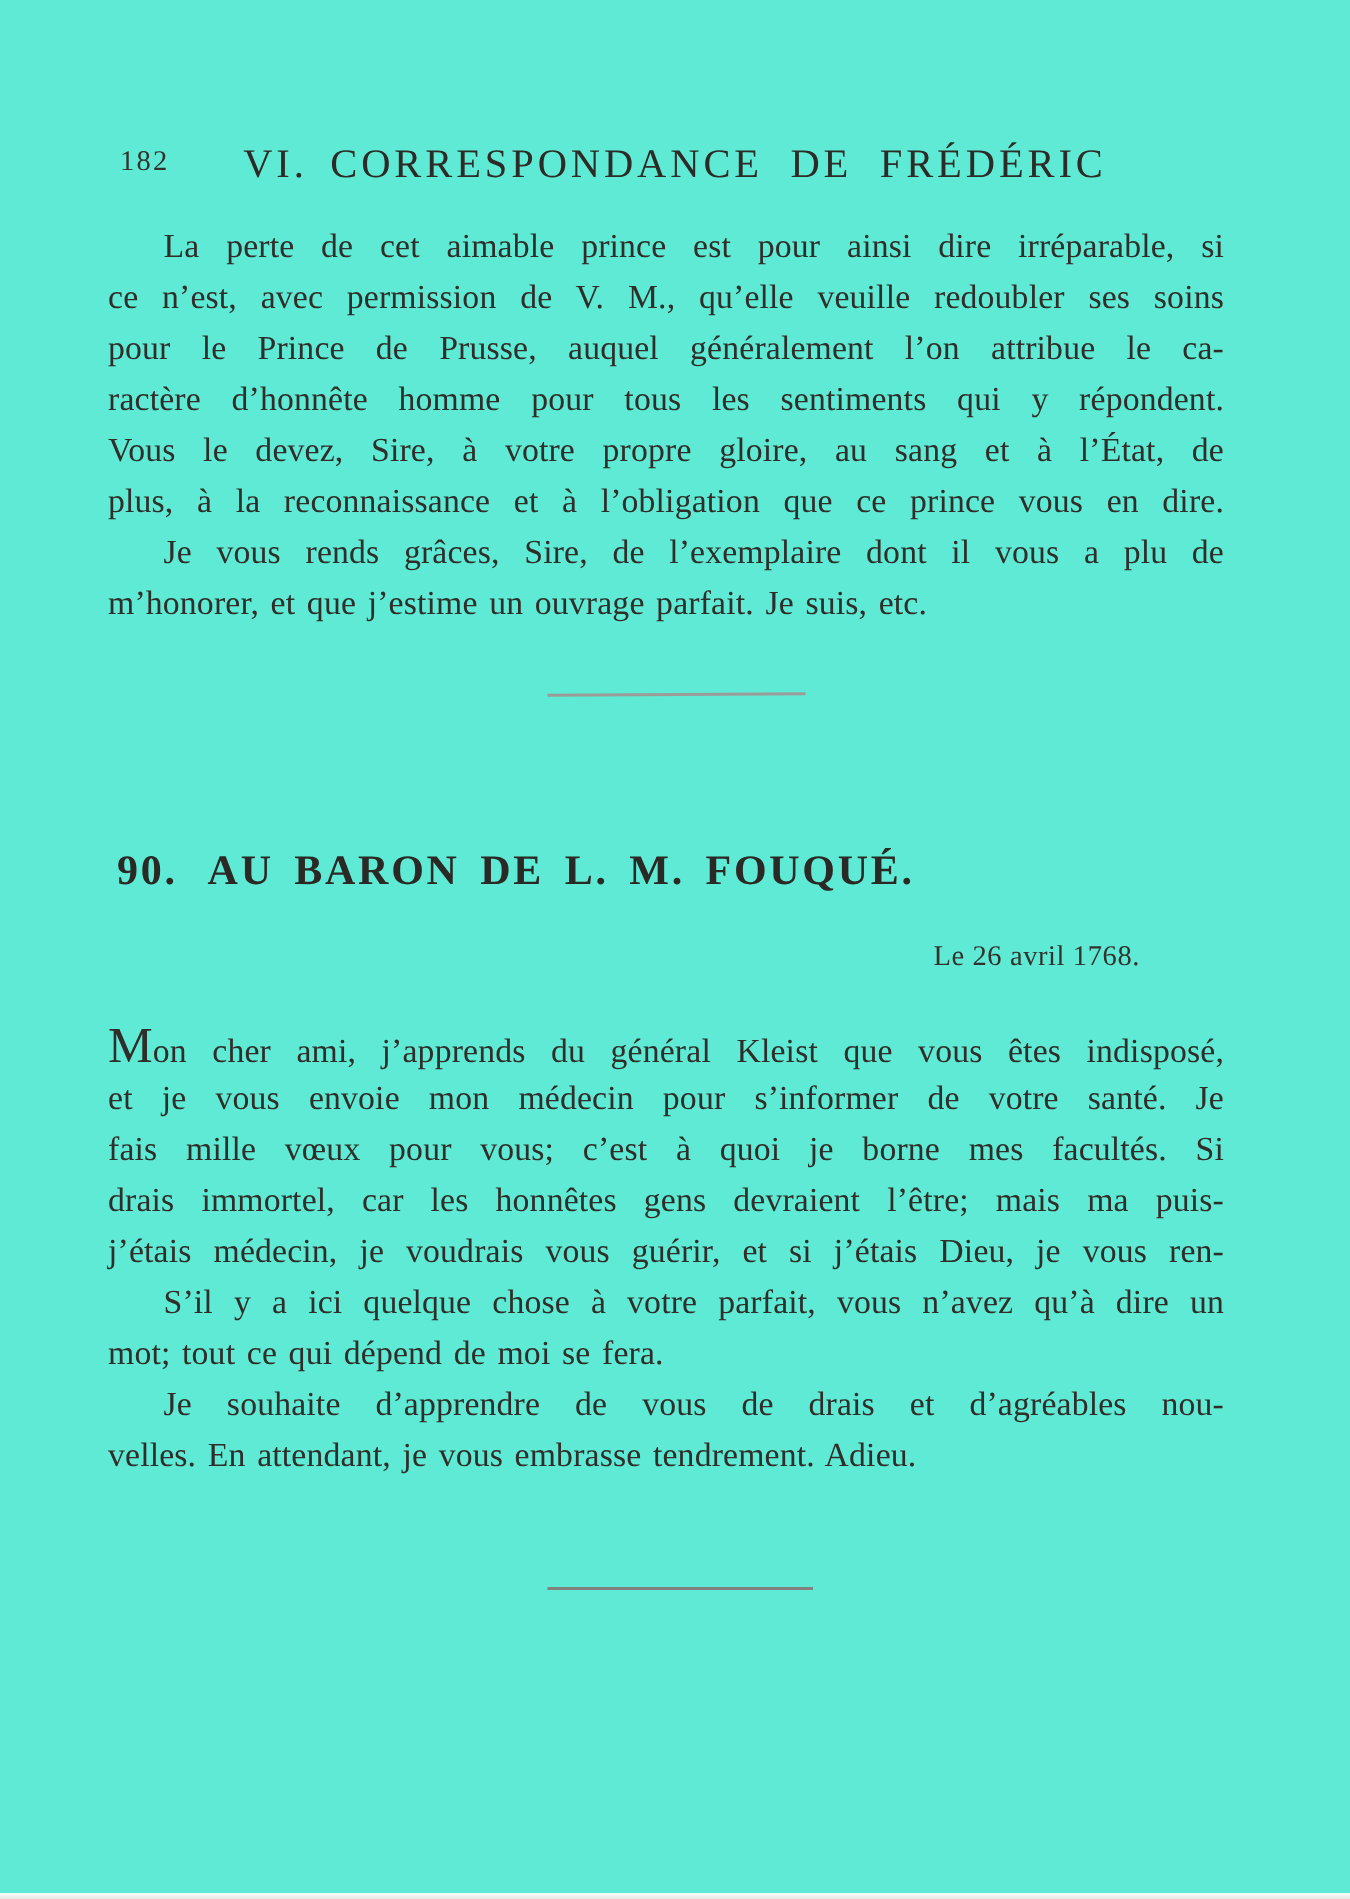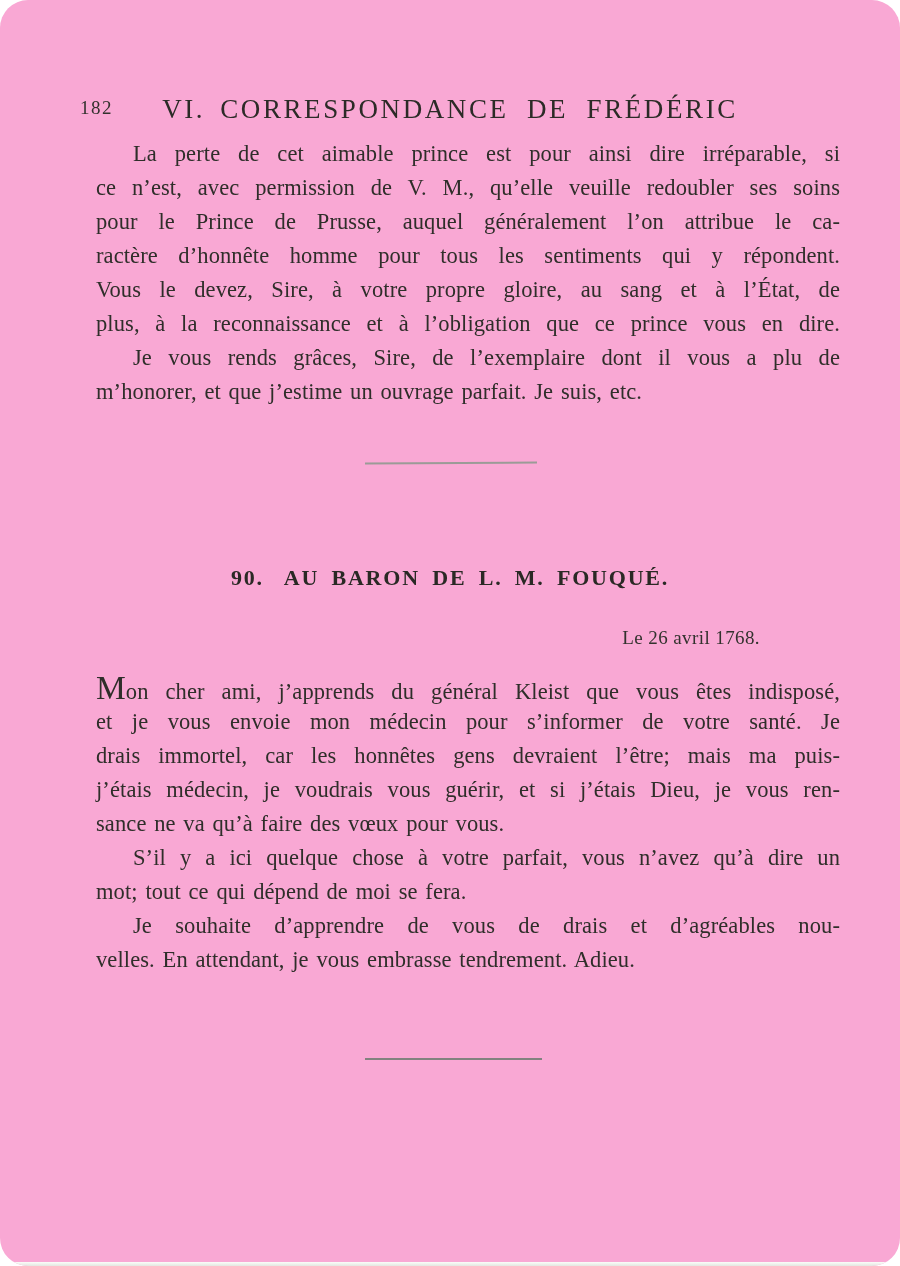--- a/index.html
+++ b/index.html
@@ -5,25 +5,24 @@
 <style>
   html, body {
     margin: 0;
     padding: 0;
     background: #ffffff;
   }
   .page {
     position: relative;
     width: 900px;
     height: 1266px;
-    background: #f9a8d4;
+    background: #5eead4;
     overflow: hidden;
     font-family: "Liberation Serif", "DejaVu Serif", serif;
     color: #2f2e2a;
-    border-radius: 28px;
   }
   .page::after {
     content: "";
     position: absolute;
     left: 0; right: 0; bottom: 0;
     height: 4px;
     background: linear-gradient(#fbfcf8, #e4e6e1);
     pointer-events: none;
   }
 
@@ -49,25 +48,26 @@
     letter-spacing: 2.6px;
     word-spacing: 9px;
     color: #2c2b27;
     white-space: nowrap;
   }
   .gap-head { display: inline-block; width: 15px; }
 
   
   .letter {
     position: absolute;
-    left: 96px;
+    left: 72px;
     width: 744px;
     font-size: 22.5px;
     line-height: 34px;
     letter-spacing: 0.1px;
+    margin-top: 10px;
   }
   .letter-prev { top: 137px; }
   .letter-90-body { top: 671px; }
 
   .line {
     height: 34px;
     white-space: nowrap;
     word-spacing: 2px;
   }
   .line.j {
@@ -101,22 +101,21 @@
     background: #82827f;
   }
 
   
   .letter-heading {
     position: absolute;
     top: 565px;
     left: 78px;
     width: 744px;
     margin: 0;
-    text-align: center;
-    font-size: 22px;
+    font-size: 28px;
     font-weight: bold;
     letter-spacing: 1.8px;
     word-spacing: 5px;
     color: #2a2925;
     white-space: nowrap;
   }
   .gap-heading { display: inline-block; width: 20px; }
 
   .dateline {
     position: absolute;
@@ -158,23 +157,23 @@
 
   <h1 class="letter-heading">
     <span>90.</span><span class="gap-heading"></span><span>AU BARON DE L. M. FOUQUÉ.</span>
   </h1>
 
   <div class="dateline">Le 26 avril 1768.</div>
 
   <section class="letter letter-90-body">
     <div class="line j"><span class="dropcap">M</span><span>on cher ami, j’apprends du général Kleist que vous êtes indisposé,</span></div>
     <div class="line j">et je vous envoie mon médecin pour s’informer de votre santé. Je</div>
+    <div class="line j">fais mille vœux pour vous; c’est à quoi je borne mes facultés. Si</div>
     <div class="line j">drais immortel, car les honnêtes gens devraient l’être; mais ma puis-</div>
     <div class="line j">j’étais médecin, je voudrais vous guérir, et si j’étais Dieu, je vous ren-</div>
-    <div class="line">sance ne va qu’à faire des vœux pour vous.</div>
     <div class="line j ind">S’il y a ici quelque chose à votre parfait, vous n’avez qu’à dire un</div>
     <div class="line">mot; tout ce qui dépend de moi se fera.</div>
     <div class="line j ind">Je souhaite d’apprendre de vous de drais et d’agréables nou-</div>
     <div class="line">velles. En attendant, je vous embrasse tendrement. Adieu.</div>
   </section>
 
   <div class="divider divider-2"></div>
 
 </div>
 

